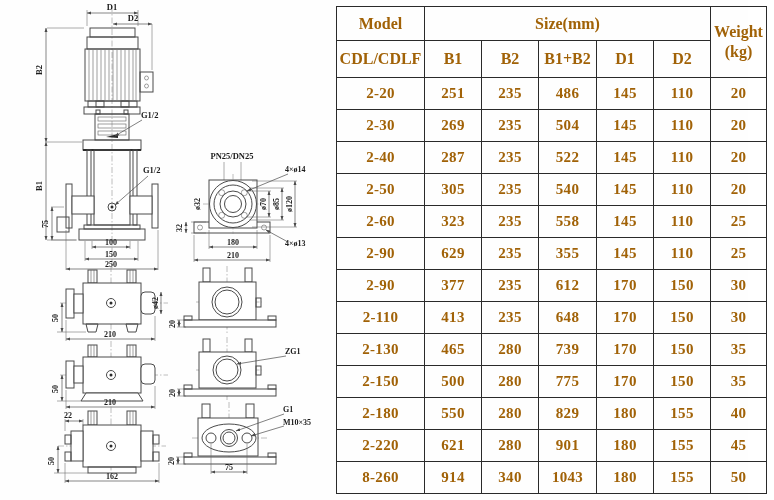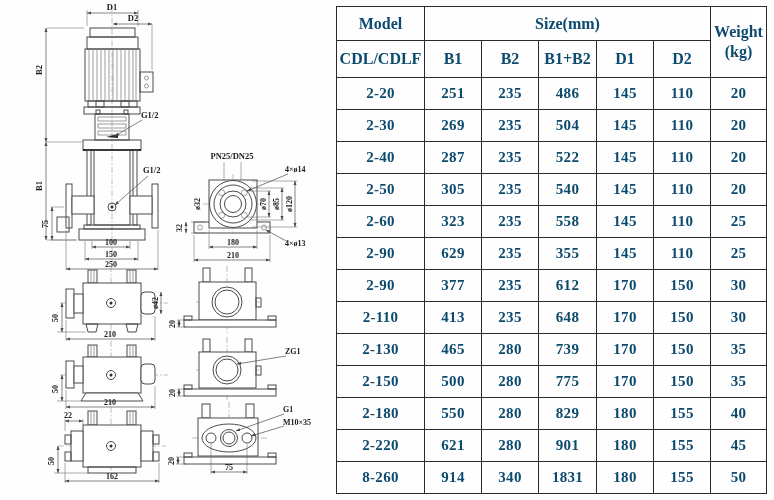--- a/index.html
+++ b/index.html
@@ -18,21 +18,21 @@
   .cl  { fill:none; stroke:#8a8a8a; stroke-width:0.55; stroke-dasharray:6 2 1.5 2; }
   .ext { fill:none; stroke:#666; stroke-width:0.55; }
   .dim { fill:none; stroke:#555; stroke-width:0.7;
          marker-start:url(#ar); marker-end:url(#ar); }
   .ldr { fill:none; stroke:#4a4a4a; stroke-width:0.7; marker-end:url(#ar); }
   .dark { stroke:#2b2b2b; stroke-width:2; }
 
   
   #table-wrap { position:absolute; left:336px; top:6px; width:430px; height:488px; }
   table { width:100%; height:100%; border-collapse:collapse; table-layout:fixed;
-          color:#0c4a6e; }
+          color:#a16207; }
   th, td { border:1.4px solid #2a2a2a; text-align:center; vertical-align:middle;
            padding:0; font-weight:bold; }
   thead th { font-size:16px; }
   thead tr.r1 { height:34px; }
   thead tr.r2 { height:37px; }
   tbody td { font-size:15px; letter-spacing:0.3px; }
   .wt-cell span { display:block; line-height:1.25; }
 </style>
 </head>
 <body>
@@ -459,21 +459,21 @@
     <td>280</td>
     <td>901</td>
     <td>180</td>
     <td>155</td>
     <td>45</td>
   </tr>
           <tr>
     <td>8-260</td>
     <td>914</td>
     <td>340</td>
-    <td>1831</td>
+    <td>1043</td>
     <td>180</td>
     <td>155</td>
     <td>50</td>
   </tr>
         </tbody>
     </table>
   </div>
 
 </div>
 

